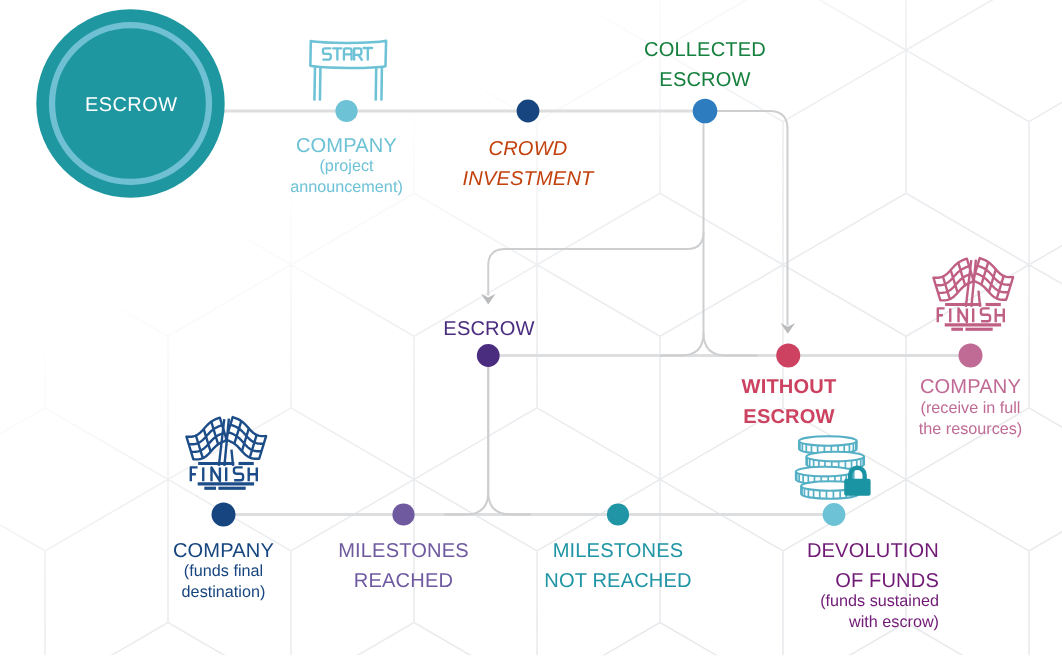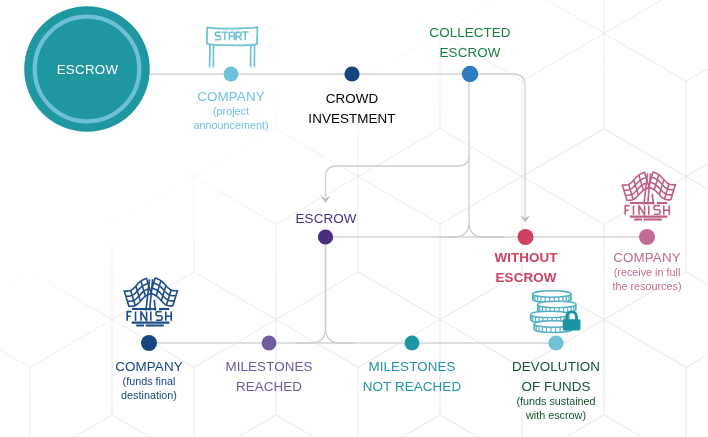--- a/index.html
+++ b/index.html
@@ -171,21 +171,21 @@
     <circle cx="269" cy="343" r="7.4" fill="#6f5aa0"></circle>
     <circle cx="412" cy="343" r="7.4" fill="#1f95a5"></circle>
     <circle cx="556" cy="343" r="7.6" fill="#6dc2d6"></circle>
   </svg>
 
   <div class="lbl" style="left:161px;top:87px;width:140px;color:#6dc2d6;">
     <span class="main">COMPANY</span>
     <span class="sub">(project</span>
     <span class="sub">announcement)</span>
   </div>
-  <div class="lbl" style="left:282px;top:89px;width:140px;color:#000000;">
+  <div class="lbl" style="left:282px;top:89px;width:140px;color:#c2410c;font-style:italic;">
     <span class="main">CROWD</span>
     <span class="main">INVESTMENT</span>
   </div>
   <div class="lbl" style="left:400px;top:23px;width:140px;color:#15803d;">
     <span class="main">COLLECTED</span>
     <span class="main">ESCROW</span>
   </div>
   <div class="lbl" style="left:256px;top:209px;width:140px;color:#4a2d7f;">
     <span class="main">ESCROW</span>
   </div>
@@ -204,20 +204,20 @@
     <span class="sub">destination)</span>
   </div>
   <div class="lbl" style="left:199px;top:357px;width:140px;color:#6f5aa0;">
     <span class="main">MILESTONES</span>
     <span class="main">REACHED</span>
   </div>
   <div class="lbl" style="left:342px;top:357px;width:140px;color:#1f95a5;">
     <span class="main">MILESTONES</span>
     <span class="main">NOT REACHED</span>
   </div>
-  <div class="lbl" style="left:486px;top:357px;width:140px;color:#14532d;">
+  <div class="lbl" style="left:486px;top:357px;width:140px;color:#701a75;text-align:right;">
     <span class="main">DEVOLUTION</span>
     <span class="main">OF FUNDS</span>
     <span class="sub">(funds sustained</span>
     <span class="sub">with escrow)</span>
   </div>
 
 </div>
 
 </body></html>

